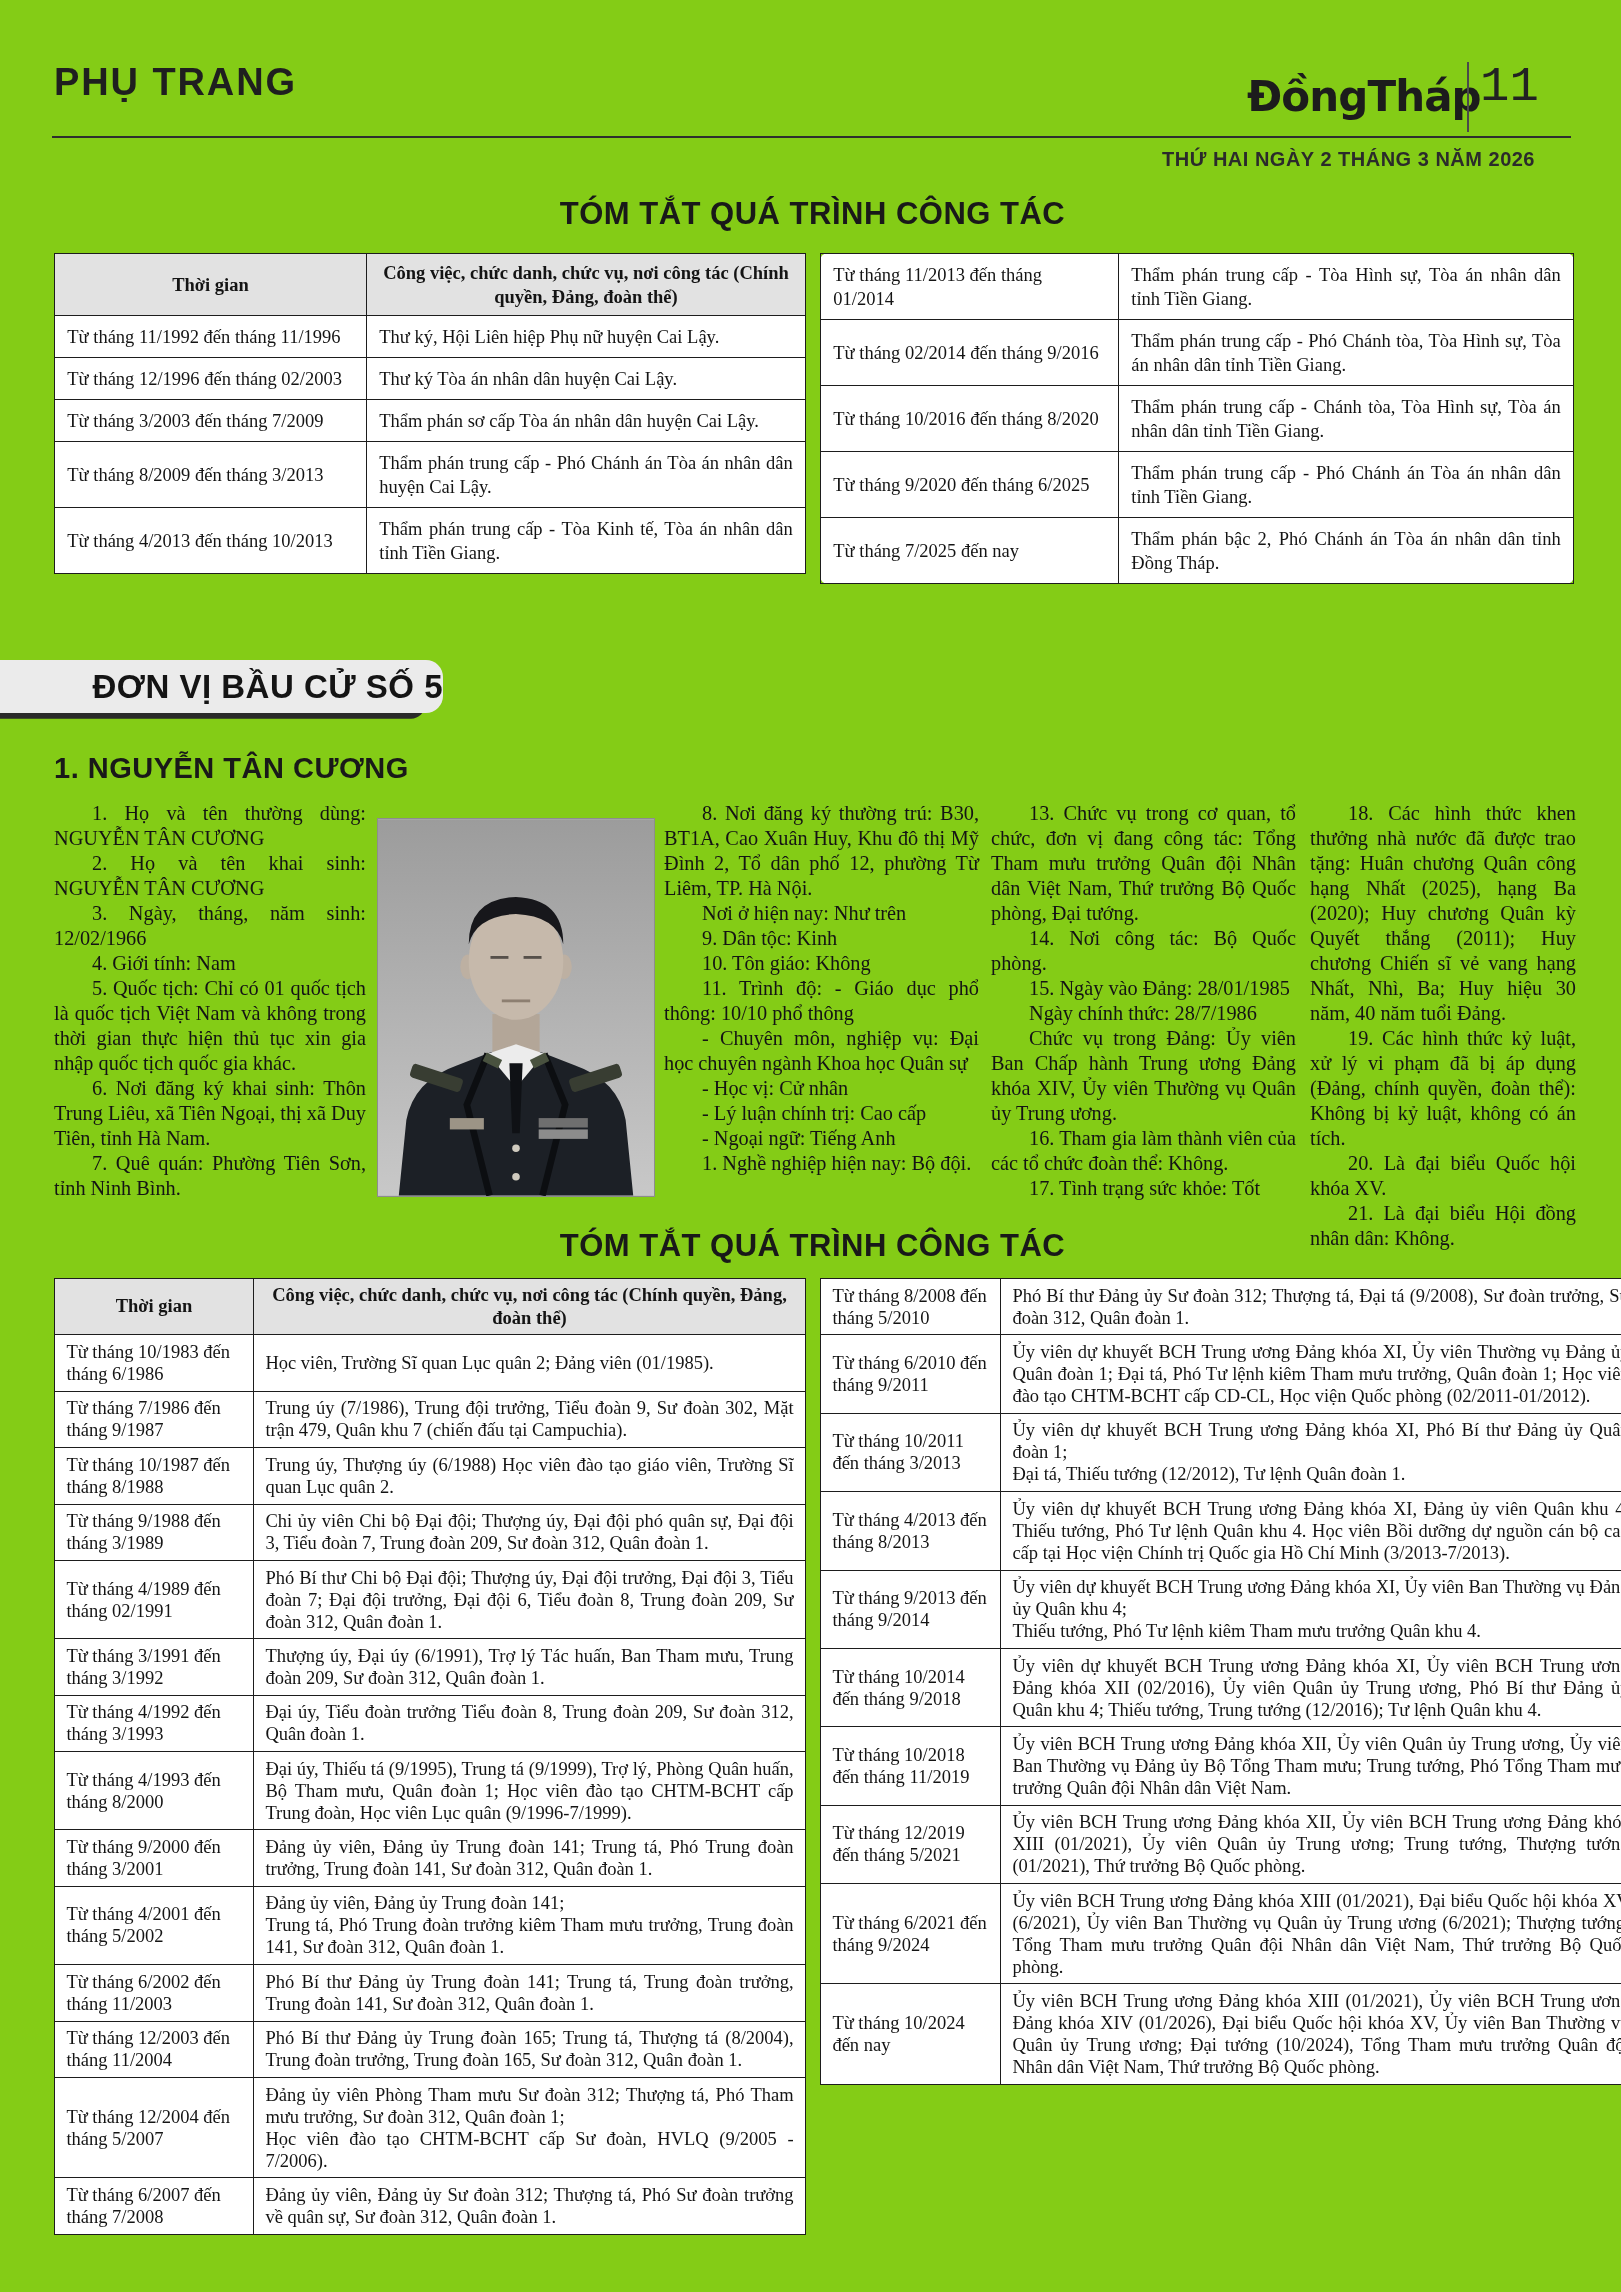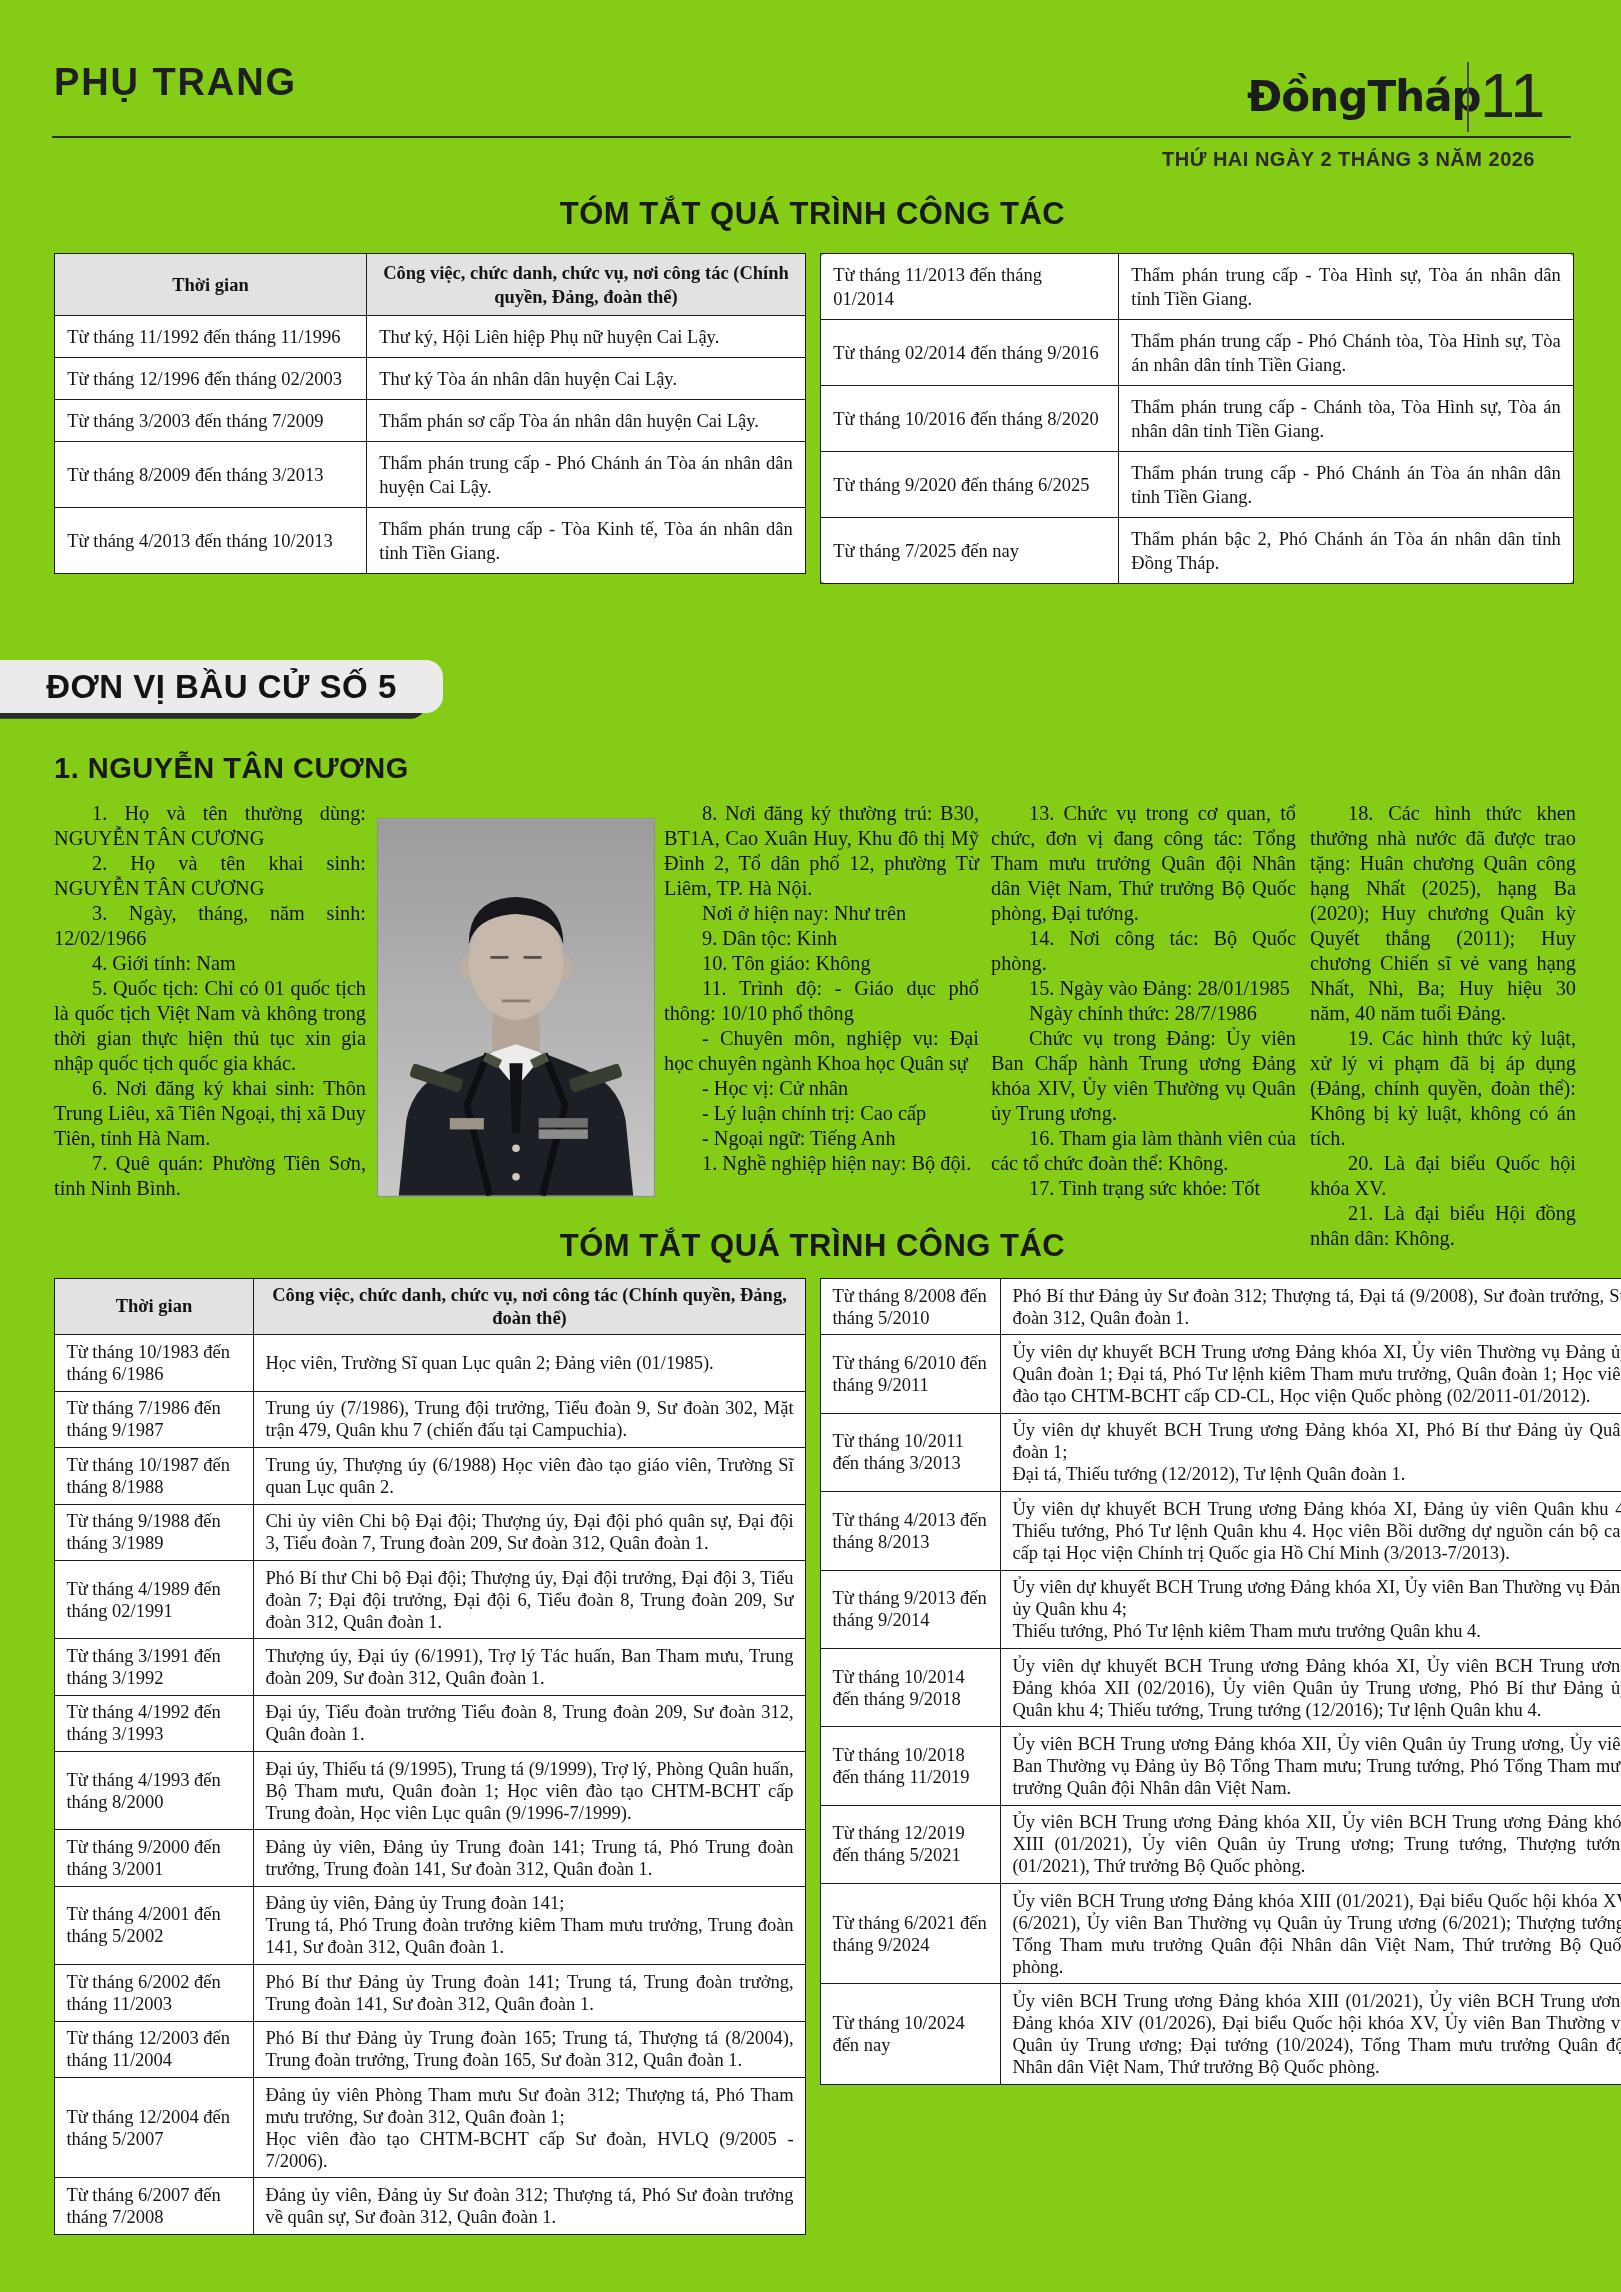--- a/index.html
+++ b/index.html
@@ -4,22 +4,22 @@
 <style>
   html,body{margin:0;padding:0;background:#ffffff;}
   .page{position:relative;width:1621px;height:2292px;background:#84cc16;color:#161616;overflow:hidden;}
 
   
   .mast-label{position:absolute;left:54px;top:61px;font-family:"Liberation Sans",sans-serif;
     font-weight:bold;font-size:38px;letter-spacing:1.9px;color:#1f1f1f;}
   .brand{position:absolute;left:1247px;top:72px;font-family:"DejaVu Sans",sans-serif;
     font-weight:800;font-size:42px;letter-spacing:-0.9px;color:#1c1c1c;}
   .mast-divider{position:absolute;left:1467px;top:62px;width:1.9px;height:70px;background:#4a4a4a;}
-  .page-number{position:absolute;left:1480px;top:59px;font-family:Liberation Sans, sans-serif;
-    font-weight:400;font-size:63px;color:#222;}
+  .page-number{position:absolute;left:1480px;top:59px;font-family:Liberation Mono, monospace;
+    font-weight:400;font-size:49px;color:#222;}
   .mast-rule{position:absolute;left:52px;top:136px;width:1519px;height:1.9px;background:#2e2e2e;}
   .date-line{position:absolute;left:852px;top:148px;width:683px;text-align:right;
     font-family:"Liberation Sans",sans-serif;font-weight:bold;font-size:20px;
     letter-spacing:0.5px;color:#2b2b2b;}
 
   
   .section-heading{position:absolute;left:54px;width:1517px;text-align:center;
     font-family:"Liberation Sans",sans-serif;font-weight:bold;font-size:31px;
     letter-spacing:0.5px;color:#191919;}
   .sh-top{top:196px;}
@@ -41,21 +41,21 @@
 
   .t-bottom{font-size:18.5px;line-height:22px;}
   .t-bottom td{padding:5.7px 11.4px;}
   .t-bottom th{padding:4.7px 9.5px;line-height:23px;}
   .t-bottom-left{left:54px;top:1278px;width:752px;}
   .t-bottom-right{left:820px;top:1278px;width:822px;}
 
   
   .banner{position:absolute;left:0;top:660px;width:443px;height:53px;background:#ebebeb;
     border-radius:0 17px 17px 0;box-shadow:-15px 8.5px 0 -2.8px #2a2a2a;
-    display:flex;align-items:center;justify-content:center;}
+    display:flex;align-items:center;justify-content:flex-end;}
   .banner-text{font-family:"Liberation Sans",sans-serif;font-weight:bold;font-size:33px;
     letter-spacing:0.5px;color:#141414;}
 
   
   .candidate-name{position:absolute;left:54px;top:752px;font-family:"Liberation Sans",sans-serif;
     font-weight:bold;font-size:29px;letter-spacing:0.5px;color:#191919;}
   .bio-col{position:absolute;top:801px;font-family:"Liberation Serif","DejaVu Serif",serif;
     font-size:20.3px;line-height:25px;text-align:justify;color:#141414;}
   .bio-col p{margin:0;text-indent:38px;}
   .bio-c1{left:54px;width:312px;}

